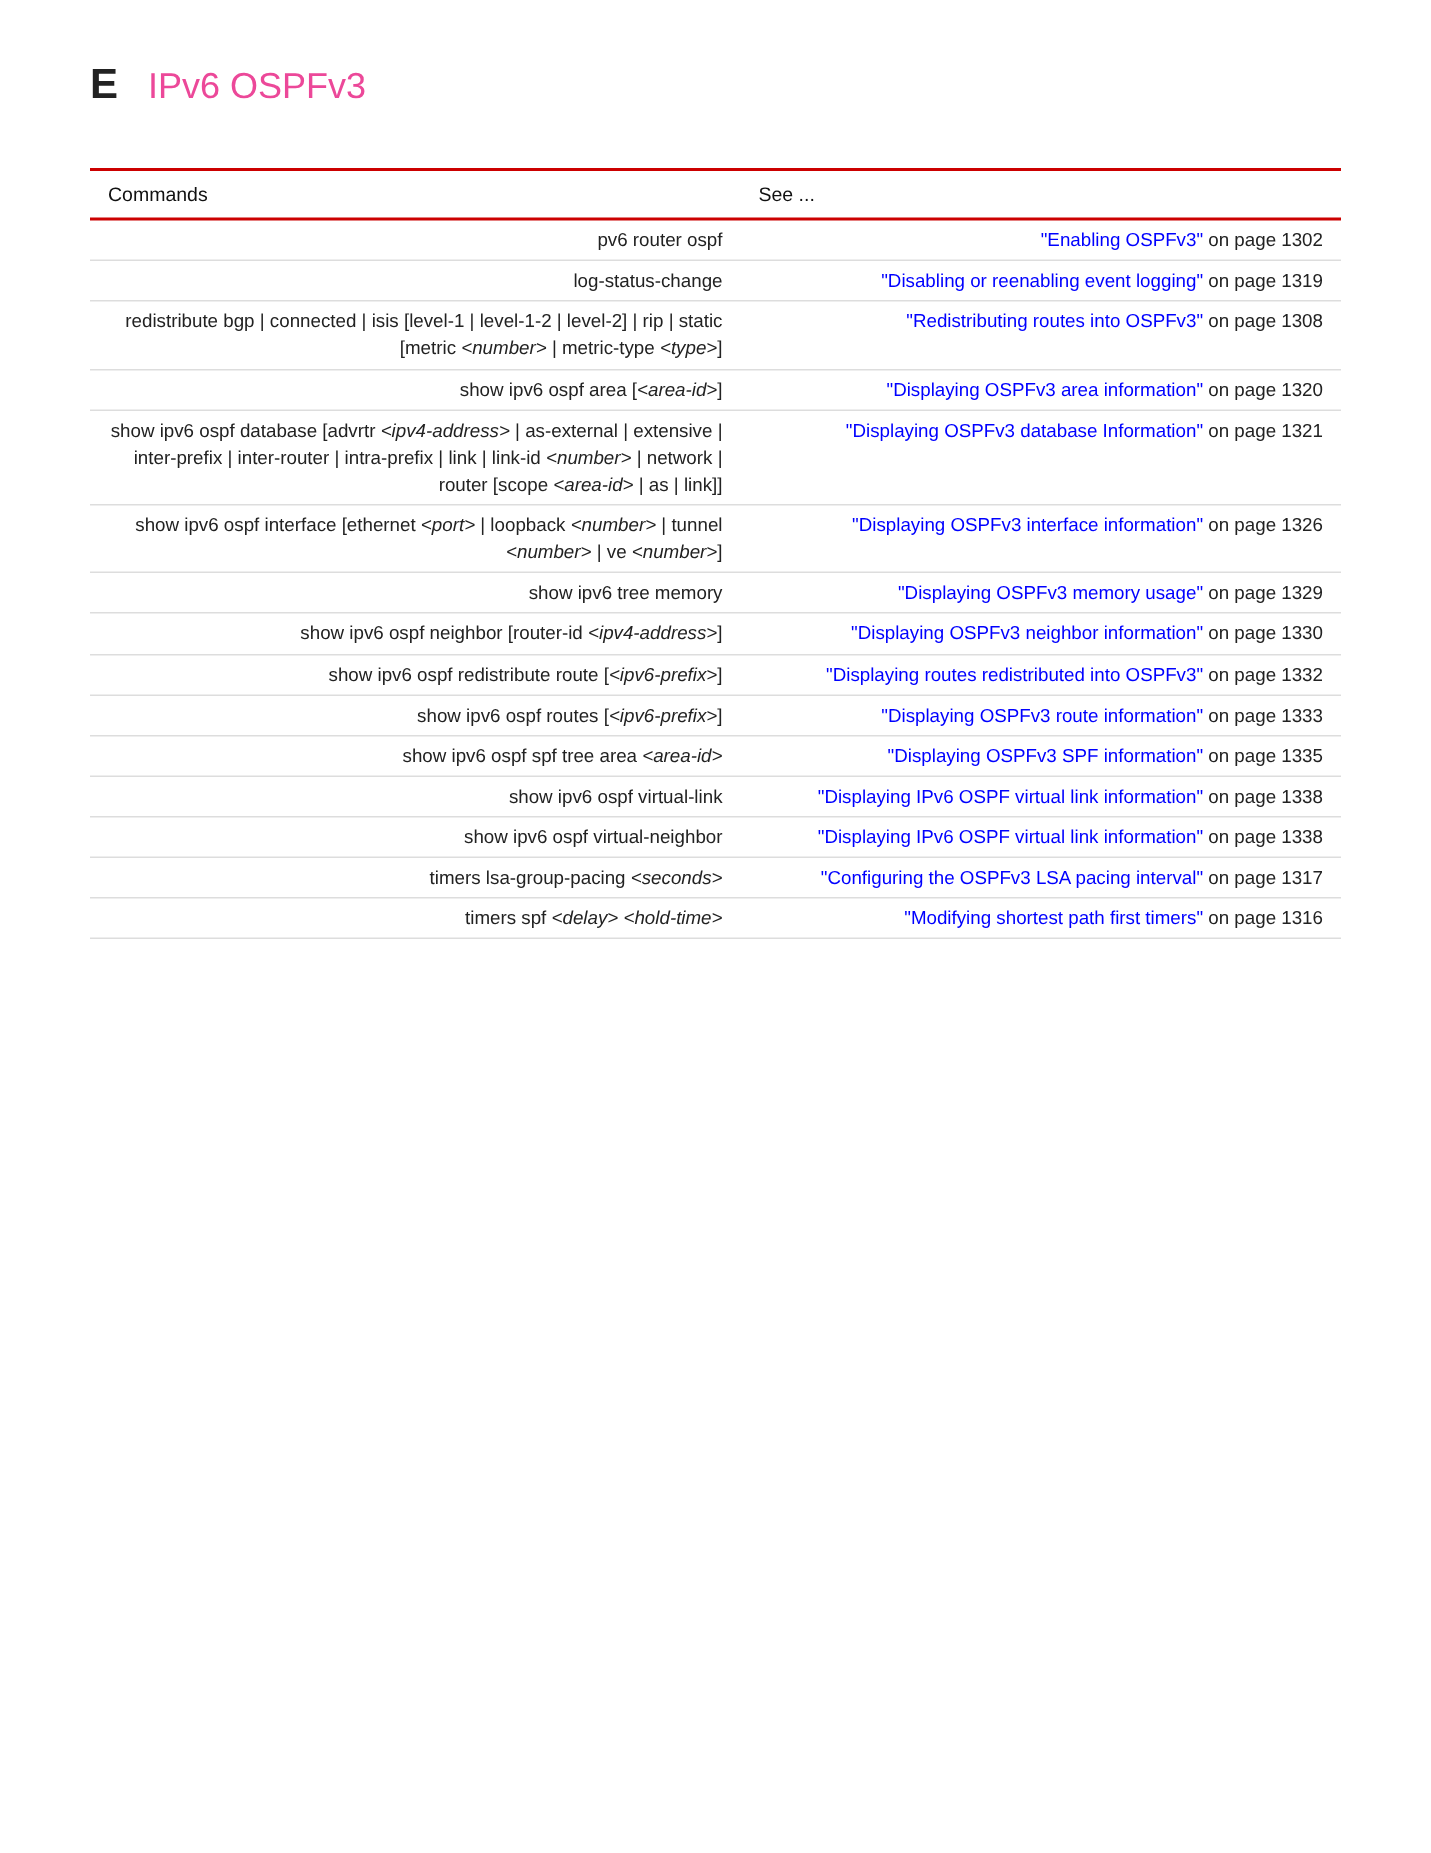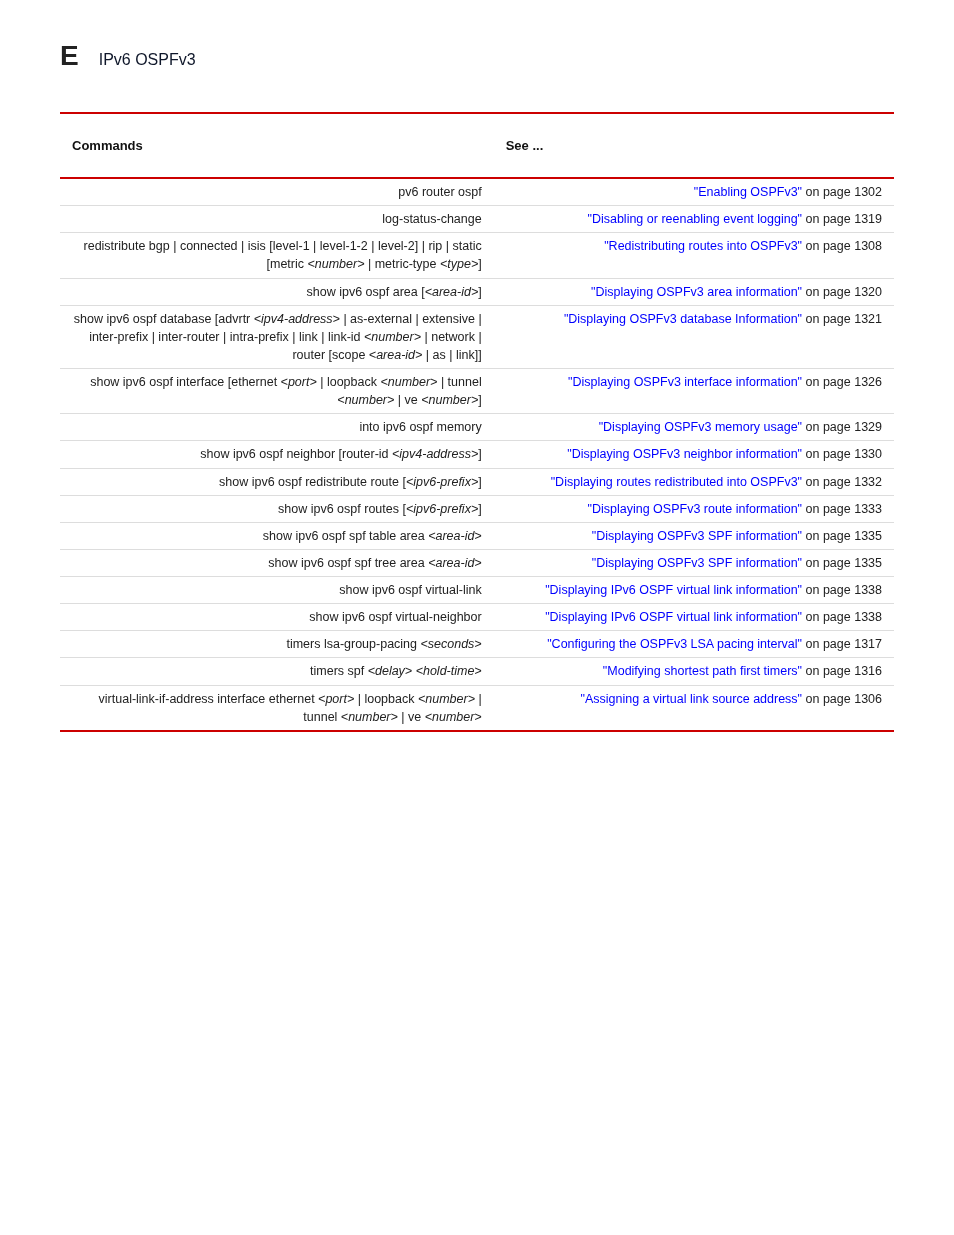--- a/index.html
+++ b/index.html
@@ -15,35 +15,35 @@
       align-items: baseline;
       gap: 20px;
       margin-bottom: 40px;
     }
     .page-letter {
       font-size: 28px;
       font-weight: bold;
       color: #222;
     }
     .page-title {
-      font-size: 16px;
-      color: #0f172a;
+      font-size: 24px;
+      color: #ec4899;
     }
     .table-container {
       width: 100%;
       border-collapse: collapse;
     }
     .table-container thead tr {
       border-top: 2px solid #c00;
       border-bottom: 2px solid #c00;
     }
     .table-container th {
-      padding: 24px 12px;
+      padding: 8px 12px;
       text-align: left;
-      font-weight: bold;
+      font-weight: normal;
       font-size: 13px;
       color: #111;
       background: #fff;
     }
     .table-container td {
       padding: 4px 12px;
       vertical-align: top;
       font-size: 12.5px;
       border-bottom: 1px solid #ddd;
       color: #222;
@@ -101,38 +101,34 @@
       </tr>
       <tr>
         <td class="cmd-col">show ipv6 ospf database [advrtr <em>&lt;ipv4-address&gt;</em> | as-external | extensive | inter-prefix | inter-router | intra-prefix | link | link-id <em>&lt;number&gt;</em> | network | router [scope <em>&lt;area-id&gt;</em> | as | link]]</td>
         <td class="see-col"><a class="link-text" href="#">"Displaying OSPFv3 database Information"</a> on page 1321</td>
       </tr>
       <tr>
         <td class="cmd-col">show ipv6 ospf interface [ethernet <em>&lt;port&gt;</em> | loopback <em>&lt;number&gt;</em> | tunnel <em>&lt;number&gt;</em> | ve <em>&lt;number&gt;</em>]</td>
         <td class="see-col"><a class="link-text" href="#">"Displaying OSPFv3 interface information"</a> on page 1326</td>
       </tr>
       <tr>
-        <td class="cmd-col">into ipv6 ospf memory</td>
+        <td class="cmd-col">show ipv6 tree memory</td>
         <td class="see-col"><a class="link-text" href="#">"Displaying OSPFv3 memory usage"</a> on page 1329</td>
       </tr>
       <tr>
         <td class="cmd-col">show ipv6 ospf neighbor [router-id <em>&lt;ipv4-address&gt;</em>]</td>
         <td class="see-col"><a class="link-text" href="#">"Displaying OSPFv3 neighbor information"</a> on page 1330</td>
       </tr>
       <tr>
         <td class="cmd-col">show ipv6 ospf redistribute route [<em>&lt;ipv6-prefix&gt;</em>]</td>
         <td class="see-col"><a class="link-text" href="#">"Displaying routes redistributed into OSPFv3"</a> on page 1332</td>
       </tr>
       <tr>
         <td class="cmd-col">show ipv6 ospf routes [<em>&lt;ipv6-prefix&gt;</em>]</td>
         <td class="see-col"><a class="link-text" href="#">"Displaying OSPFv3 route information"</a> on page 1333</td>
-      </tr>
-      <tr>
-        <td class="cmd-col">show ipv6 ospf spf table area <em>&lt;area-id&gt;</em></td>
-        <td class="see-col"><a class="link-text" href="#">"Displaying OSPFv3 SPF information"</a> on page 1335</td>
       </tr>
       <tr>
         <td class="cmd-col">show ipv6 ospf spf tree area <em>&lt;area-id&gt;</em></td>
         <td class="see-col"><a class="link-text" href="#">"Displaying OSPFv3 SPF information"</a> on page 1335</td>
       </tr>
       <tr>
         <td class="cmd-col">show ipv6 ospf virtual-link</td>
         <td class="see-col"><a class="link-text" href="#">"Displaying IPv6 OSPF virtual link information"</a> on page 1338</td>
       </tr>
       <tr>
@@ -140,18 +136,14 @@
         <td class="see-col"><a class="link-text" href="#">"Displaying IPv6 OSPF virtual link information"</a> on page 1338</td>
       </tr>
       <tr>
         <td class="cmd-col">timers lsa-group-pacing <em>&lt;seconds&gt;</em></td>
         <td class="see-col"><a class="link-text" href="#">"Configuring the OSPFv3 LSA pacing interval"</a> on page 1317</td>
       </tr>
       <tr>
         <td class="cmd-col">timers spf <em>&lt;delay&gt;</em> <em>&lt;hold-time&gt;</em></td>
         <td class="see-col"><a class="link-text" href="#">"Modifying shortest path first timers"</a> on page 1316</td>
       </tr>
-      <tr class="last-row">
-        <td class="cmd-col">virtual-link-if-address interface ethernet <em>&lt;port&gt;</em> | loopback <em>&lt;number&gt;</em> | tunnel <em>&lt;number&gt;</em> | ve <em>&lt;number&gt;</em></td>
-        <td class="see-col"><a class="link-text" href="#">"Assigning a virtual link source address"</a> on page 1306</td>
-      </tr>
     </tbody>
 </table>
 
 </body></html>

